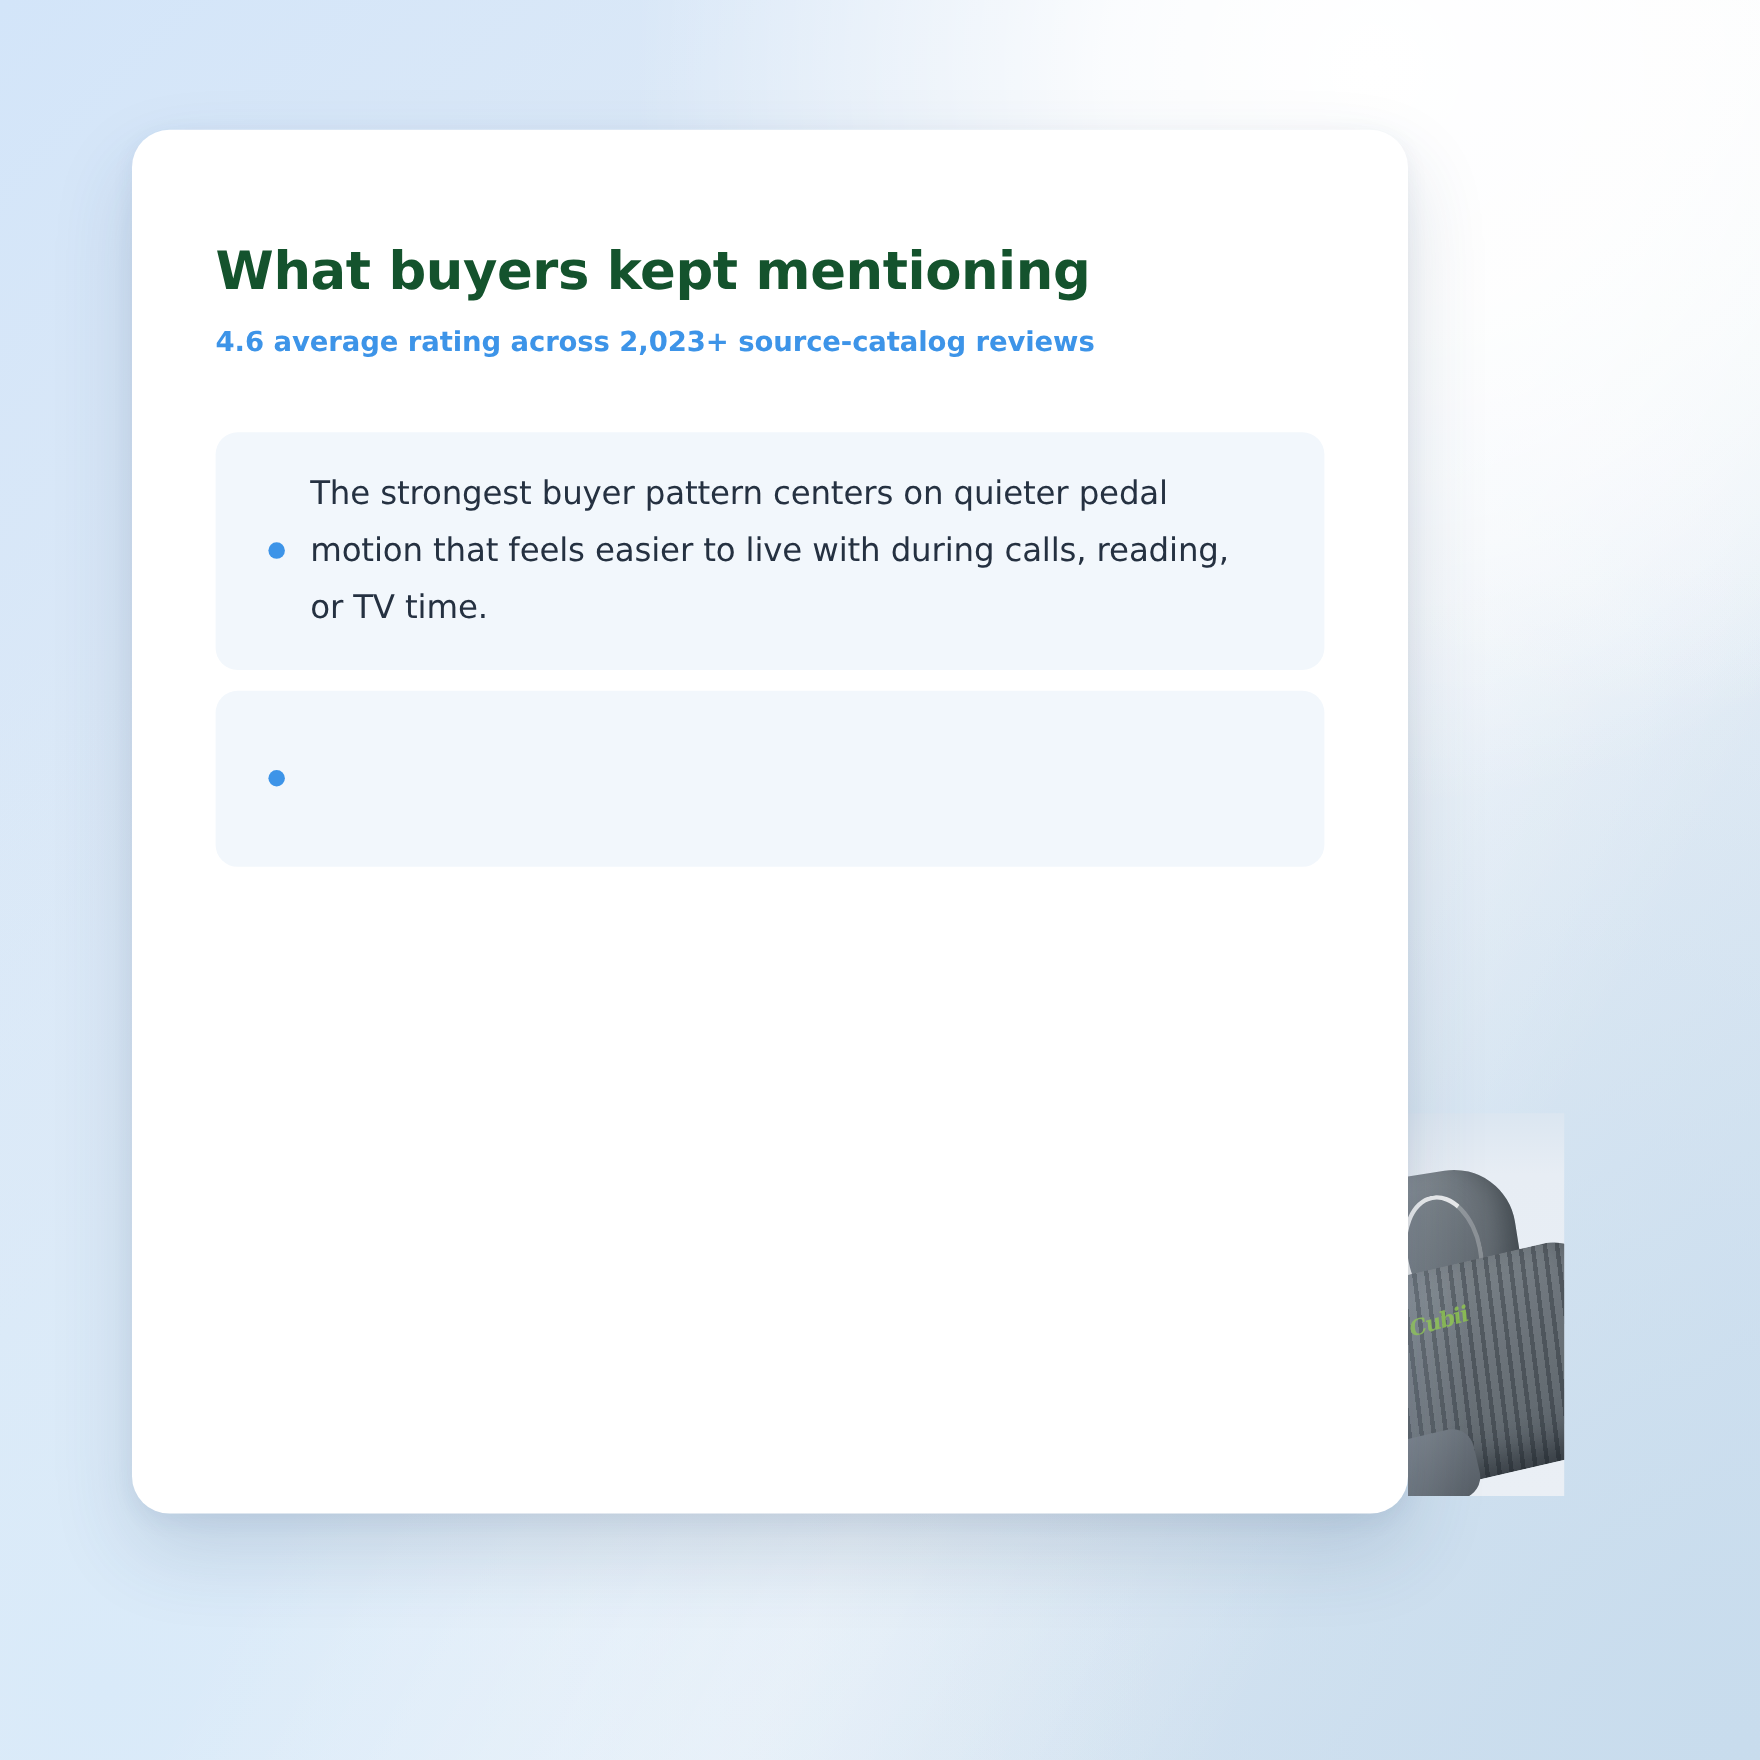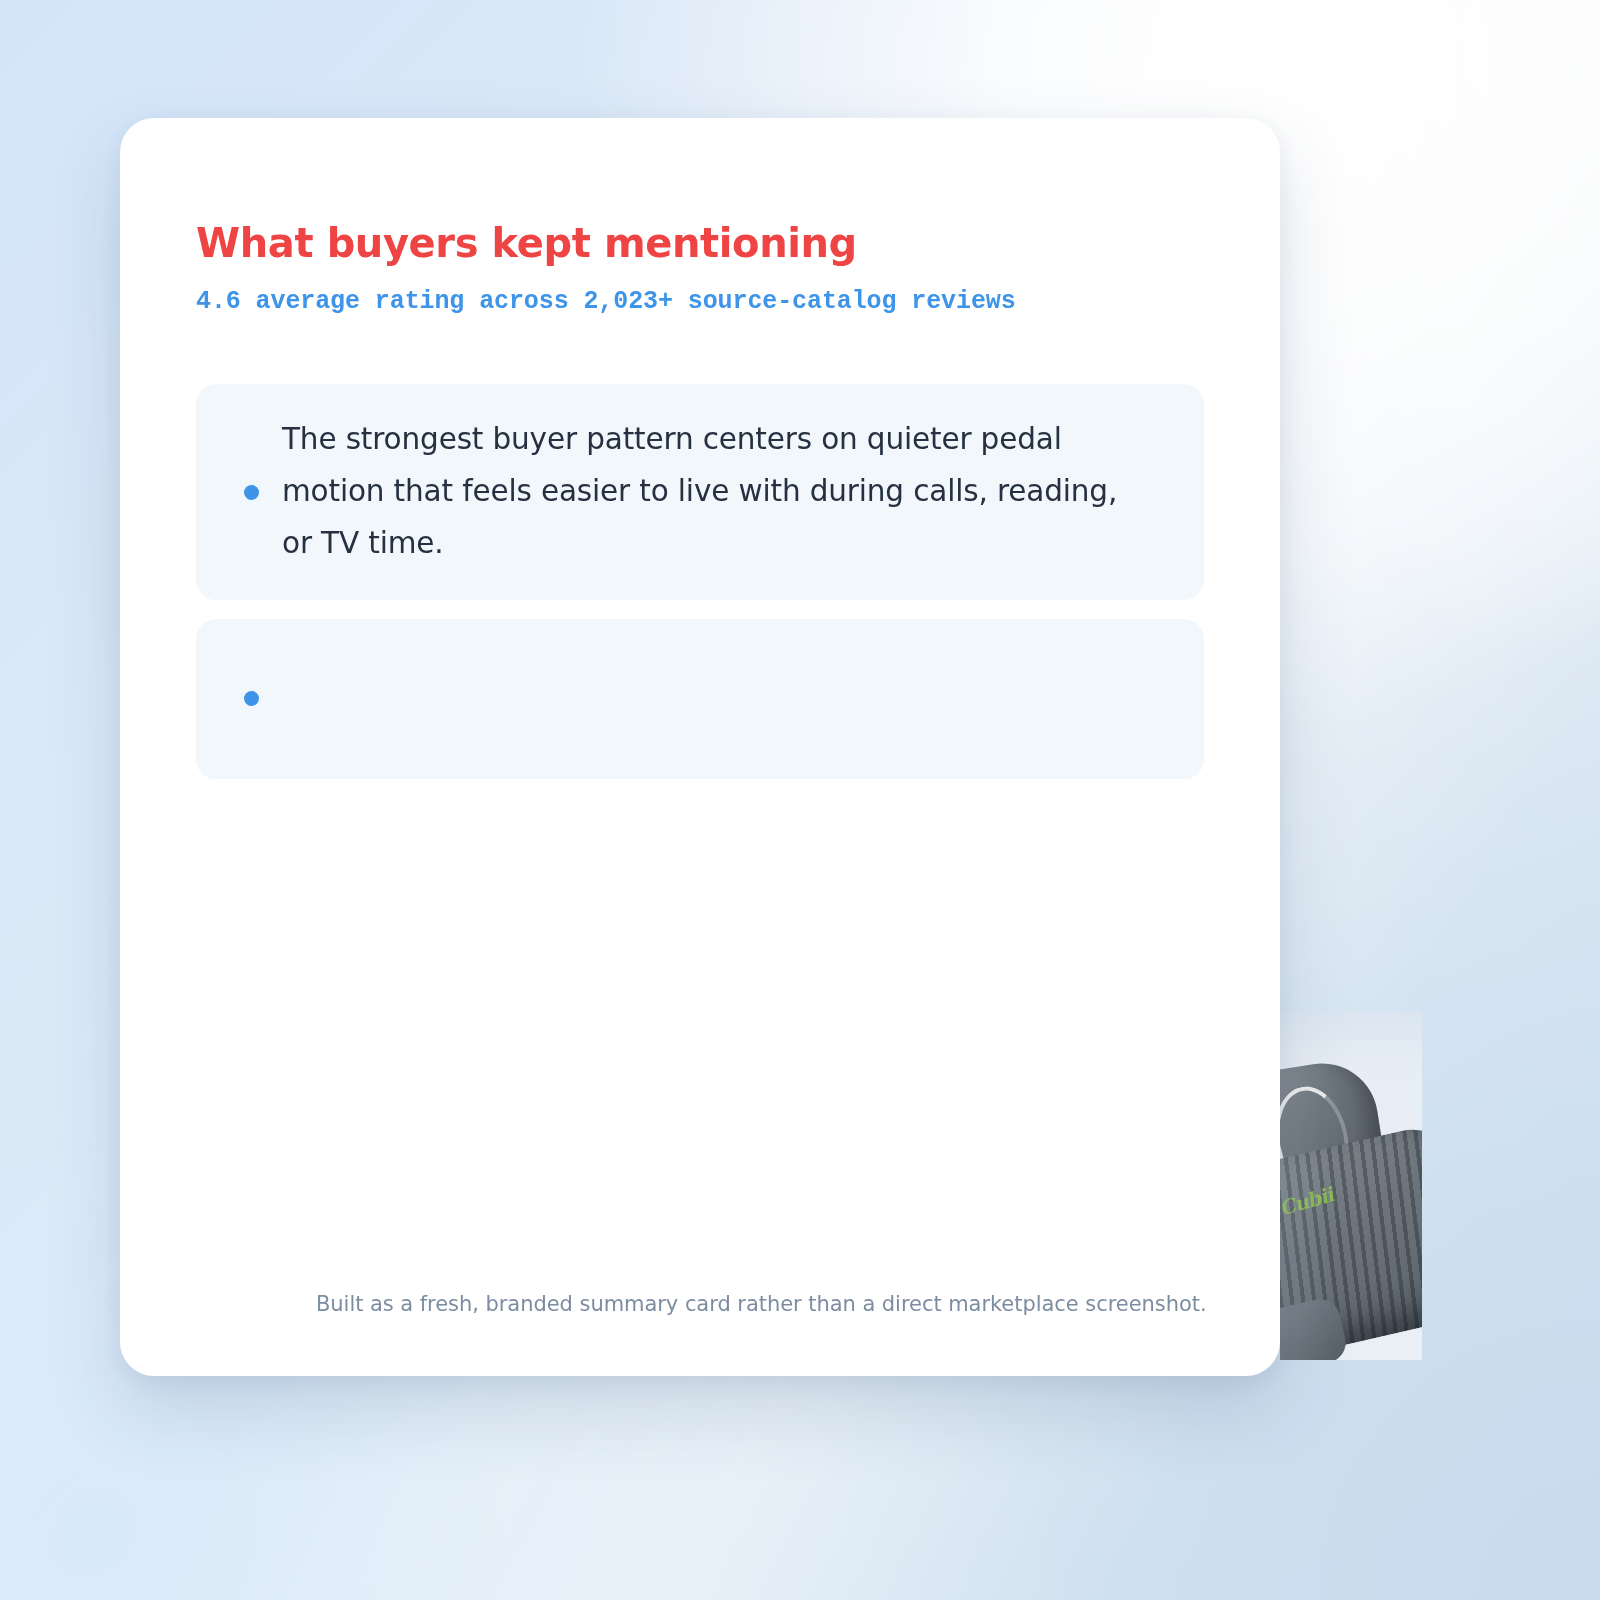--- a/index.html
+++ b/index.html
@@ -99,34 +99,33 @@
     background:#ffffff;
     border-radius:34px;
     box-shadow:0 34px 74px rgba(41,72,110,.16), 0 6px 20px rgba(41,72,110,.07);
     padding:104px 0 0 0;
   }
 
   #card-inner { padding:0 76px; }
 
   .page-title {
     font-family:"DejaVu Sans", sans-serif;
-    font-size:40px;
+    font-size:48px;
     font-weight:700;
     letter-spacing:-0.4px;
-    color:#ef4444;
+    color:#14532d;
     line-height:1.08;
   }
 
   .page-subtitle {
     margin-top:22px;
     font-size:25px;
     font-weight:700;
     color:#3d94e8;
     letter-spacing:-0.1px;
-    font-family:Liberation Mono, monospace;
   }
 
   
   #insights { margin-top:68px; display:flex; flex-direction:column; gap:19px; }
 
   .insight-row {
     display:flex;
     align-items:center;
     background:#f2f7fc;
     border-radius:20px;
@@ -197,14 +196,13 @@
       <div class="insight-row">
         <span class="insight-dot-wrap">
           <span class="insight-dot"></span>
         </span>
       </div>
 
 
     </div>
   </div>
 
-  <div id="card-footer">Built as a fresh, branded summary card rather than a direct marketplace screenshot.</div>
 </div>
 
 </body></html>

